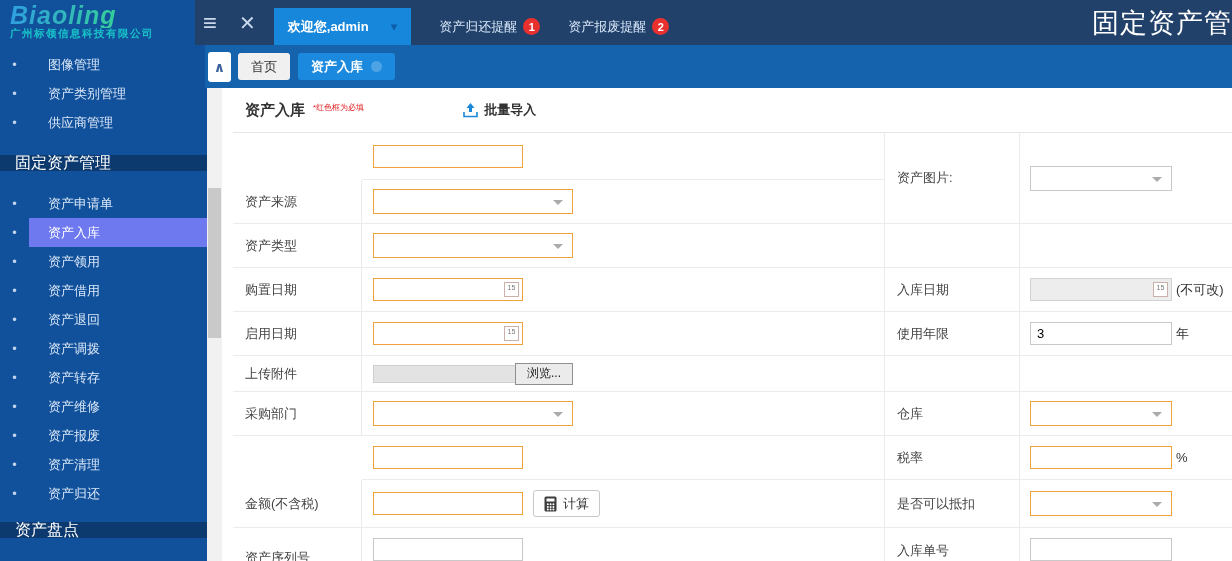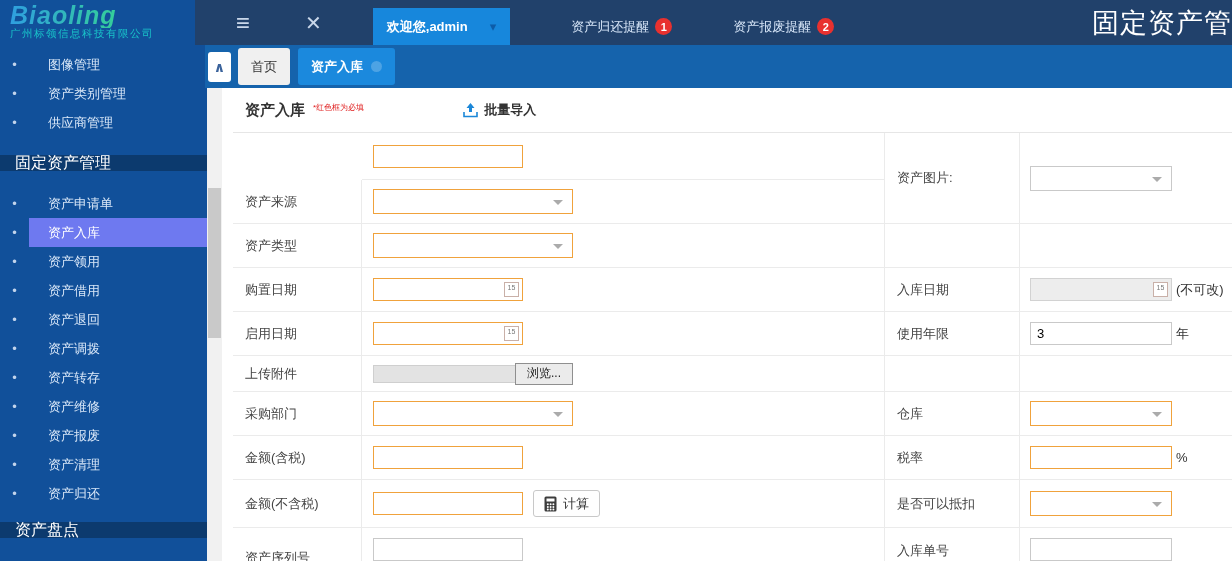--- a/index.html
+++ b/index.html
@@ -1,25 +1,25 @@
 <!DOCTYPE html>
 <html><head>
 <meta charset="utf-8">
 <style>
   * { box-sizing: border-box; margin: 0; padding: 0; }
   html,body { width:1232px; height:561px; overflow:hidden;
     font-family:"Liberation Sans","DejaVu Sans",sans-serif; background:#fff; }
   .stage { position:relative; width:1232px; height:561px; overflow:hidden; background:#fff; }
 
   
-  .topbar { position:absolute; left:0; top:0; width:1232px; height:45px; background:#21416b; display:flex; align-items:center;gap:33px; }
+  .topbar { position:absolute; left:0; top:0; width:1232px; height:45px; background:#21416b; display:flex; align-items:center; }
   .logo-block { width:195px; height:45px; background:#11509a; padding:3px 8px 2px 10px; flex:0 0 auto; }
   .logo-title { font-size:25px; font-weight:bold; font-style:italic; letter-spacing:1px;
      background:linear-gradient(90deg,#2f9fe0,#35d78e 70%,#8fd642); -webkit-background-clip:text; background-clip:text; color:transparent; line-height:25px; }
-  .logo-sub { font-size:10.5px; color:#19c3c9; letter-spacing:1.5px; font-weight:normal; margin-top:-1px; }
+  .logo-sub { font-size:10.5px; color:#19c3c9; letter-spacing:1.5px; font-weight:bold; margin-top:-1px; }
   .hamburger-icon { color:#c9d7ea; font-size:24px; line-height:24px; margin:0 12px 0 8px; cursor:pointer; }
   .close-icon-top { color:#c9d7ea; font-size:20px; font-weight:bold; margin:0 10px; cursor:pointer; }
   .welcome-btn { height:37px; margin-top:8px; background:#1787dc; color:#fff; font-size:13px; font-weight:bold;
      display:flex; align-items:center; padding:0 14px; margin-left:8px; cursor:pointer; }
   .welcome-caret { color:#0d5ca8; font-size:13px; margin-left:22px; }
   .reminder { display:flex; align-items:center; margin-top:8px; margin-left:28px; cursor:pointer; }
   .reminder-label { color:#d7e6f8; font-size:13px; }
   .badge { width:17px; height:17px; border-radius:50%; background:#e8312f; color:#fff; font-size:11px; font-weight:bold;
      display:flex; align-items:center; justify-content:center; margin-left:6px; }
   .app-title { position:absolute; right:0; top:5px; color:#fff; font-size:27px; letter-spacing:1px; white-space:nowrap; }
@@ -34,21 +34,21 @@
   .gap5 { height:5px; } .gap18 { height:18px; } .gap14 { height:14px; }
 
   
   .scroll-col { position:absolute; left:207px; top:88px; width:15px; height:473px; background:#f1f1f1; }
   .scroll-thumb { position:absolute; left:1px; top:100px; width:13px; height:150px; background:#c9c9c9; cursor:pointer; }
 
   
   .tabbar { position:absolute; left:205px; top:45px; width:1027px; height:43px; background:#1563ac; display:flex; align-items:center; }
   .collapse-btn { width:23px; height:30px; background:#fff; border-radius:3px; margin-left:3px; display:flex; align-items:center; justify-content:center;
      color:#3b639c; font-size:14px; font-weight:bold; cursor:pointer; flex:0 0 auto; }
-  .tab { height:37px; border-radius:3px; display:flex; align-items:center; padding:0 13px; font-size:13px; cursor:pointer; }
+  .tab { height:27px; border-radius:3px; display:flex; align-items:center; padding:0 13px; font-size:13px; cursor:pointer; }
   .tab.home { background:#f0f0f0; color:#333; margin-left:7px; }
   .tab.active { background:#1b89dd; color:#fff; font-weight:bold; margin-left:8px; }
   .tab-close-dot { width:11px; height:11px; border-radius:50%; background:rgba(255,255,255,0.22); margin-left:8px; }
 
   
   .content { position:absolute; left:222px; top:88px; width:1010px; height:473px; background:#fff; overflow:hidden; }
   .form-wrap { margin-left:11px; width:999px; }
   .title-row { height:45px; display:flex; align-items:center; border-bottom:1px solid #e6e6e6; }
   .form-title { font-size:15px; font-weight:bold; color:#333; margin-left:12px; }
   .required-note { font-size:8px; color:#e02020; margin-left:8px; margin-top:-6px; }
@@ -281,21 +281,20 @@
               <span class="sel-caret"></span>
             </div>
         </div>
         <div class="cell lblc c3" style="grid-area:7/3">仓库</div>
         <div class="cell ctrl-r" style="grid-area:7/4">
           <div class="selbox w142">
               <span class="sel-caret"></span>
             </div>
         </div>
 
-        <div class="cell lblc c1" style="grid-area:8/1">金额(含税)</div>
         <div class="cell ctrl" style="grid-area:8/2">
           <input class="inp" style="">
         </div>
         <div class="cell lblc c3" style="grid-area:8/3">税率</div>
         <div class="cell ctrl-r" style="grid-area:8/4">
           <input class="inp w142" style="">
           <span class="after-txt">%</span>
         </div>
 
         <div class="cell lblc c1" style="grid-area:9/1">金额(不含税)</div>

